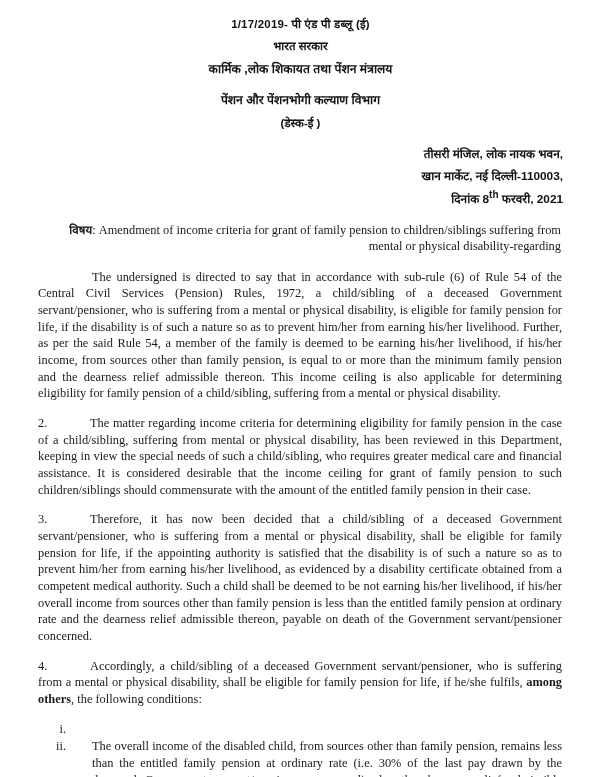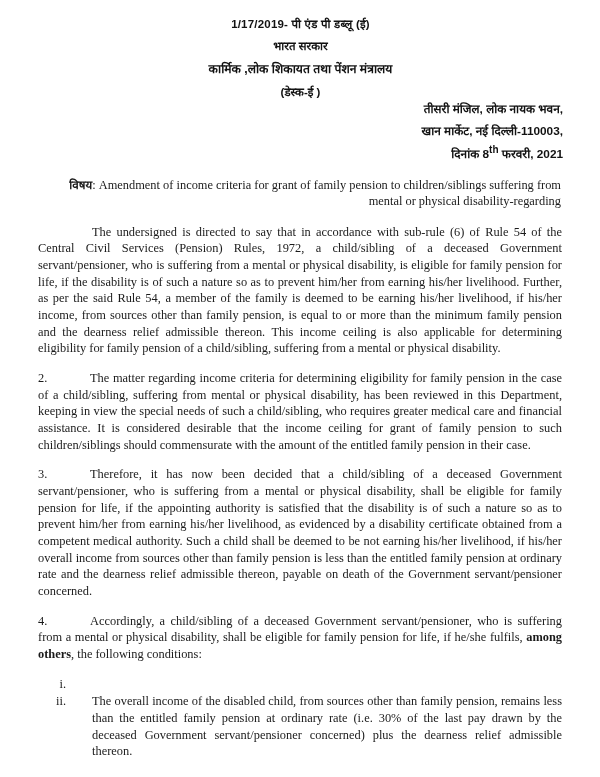--- a/index.html
+++ b/index.html
@@ -34,34 +34,34 @@
     font-size: 11.5px;
     letter-spacing: .2px;
     margin-bottom: 7px;
   }
   .hdr-line-govt {
     font-size: 11.5px;
     margin-bottom: 7px;
   }
   .hdr-line-ministry {
     font-size: 12.2px;
-    margin-bottom: 7px;
+    margin-bottom: 14px;
   }
   .hdr-line-dept {
     font-size: 12.2px;
     margin-bottom: 7px;
   }
   .hdr-line-desk {
     font-size: 11.5px;
     margin-bottom: 0;
   }
 
   
   .address {
-    margin-top: 1px;
+    margin-top: 15px;
     text-align: right;
     font-family: "Liberation Sans", "DejaVu Sans", sans-serif;
     font-weight: bold;
     font-size: 11.8px;
     color: #121212;
     padding-right: 0px;
   }
   .address div { margin-bottom: 6px; }
   .address div:last-child { margin-bottom: 0; }
   .address sup { font-size: 10px; vertical-align: super; }
@@ -150,20 +150,21 @@
 </style>
 </head>
 <body>
 
 <div class="page">
 
   <div class="hdr">
     <div class="hdr-line-fileno">1/17/2019- पी एंड पी डब्लू (ई)</div>
     <div class="hdr-line-govt">भारत सरकार</div>
     <div class="hdr-line-ministry">कार्मिक ,लोक शिकायत तथा पेंशन मंत्रालय</div>
+    <div class="hdr-line-dept">पेंशन और पेंशनभोगी कल्याण विभाग</div>
     <div class="hdr-line-desk">(डेस्क-ई )</div>
   </div>
 
   <div class="address">
     <div>तीसरी मंजिल, लोक नायक भवन,</div>
     <div>खान मार्केट, नई दिल्ली-110003,</div>
     <div><span>दिनांक 8</span><sup>th</sup><span> फरवरी, 2021</span></div>
   </div>
 
 

